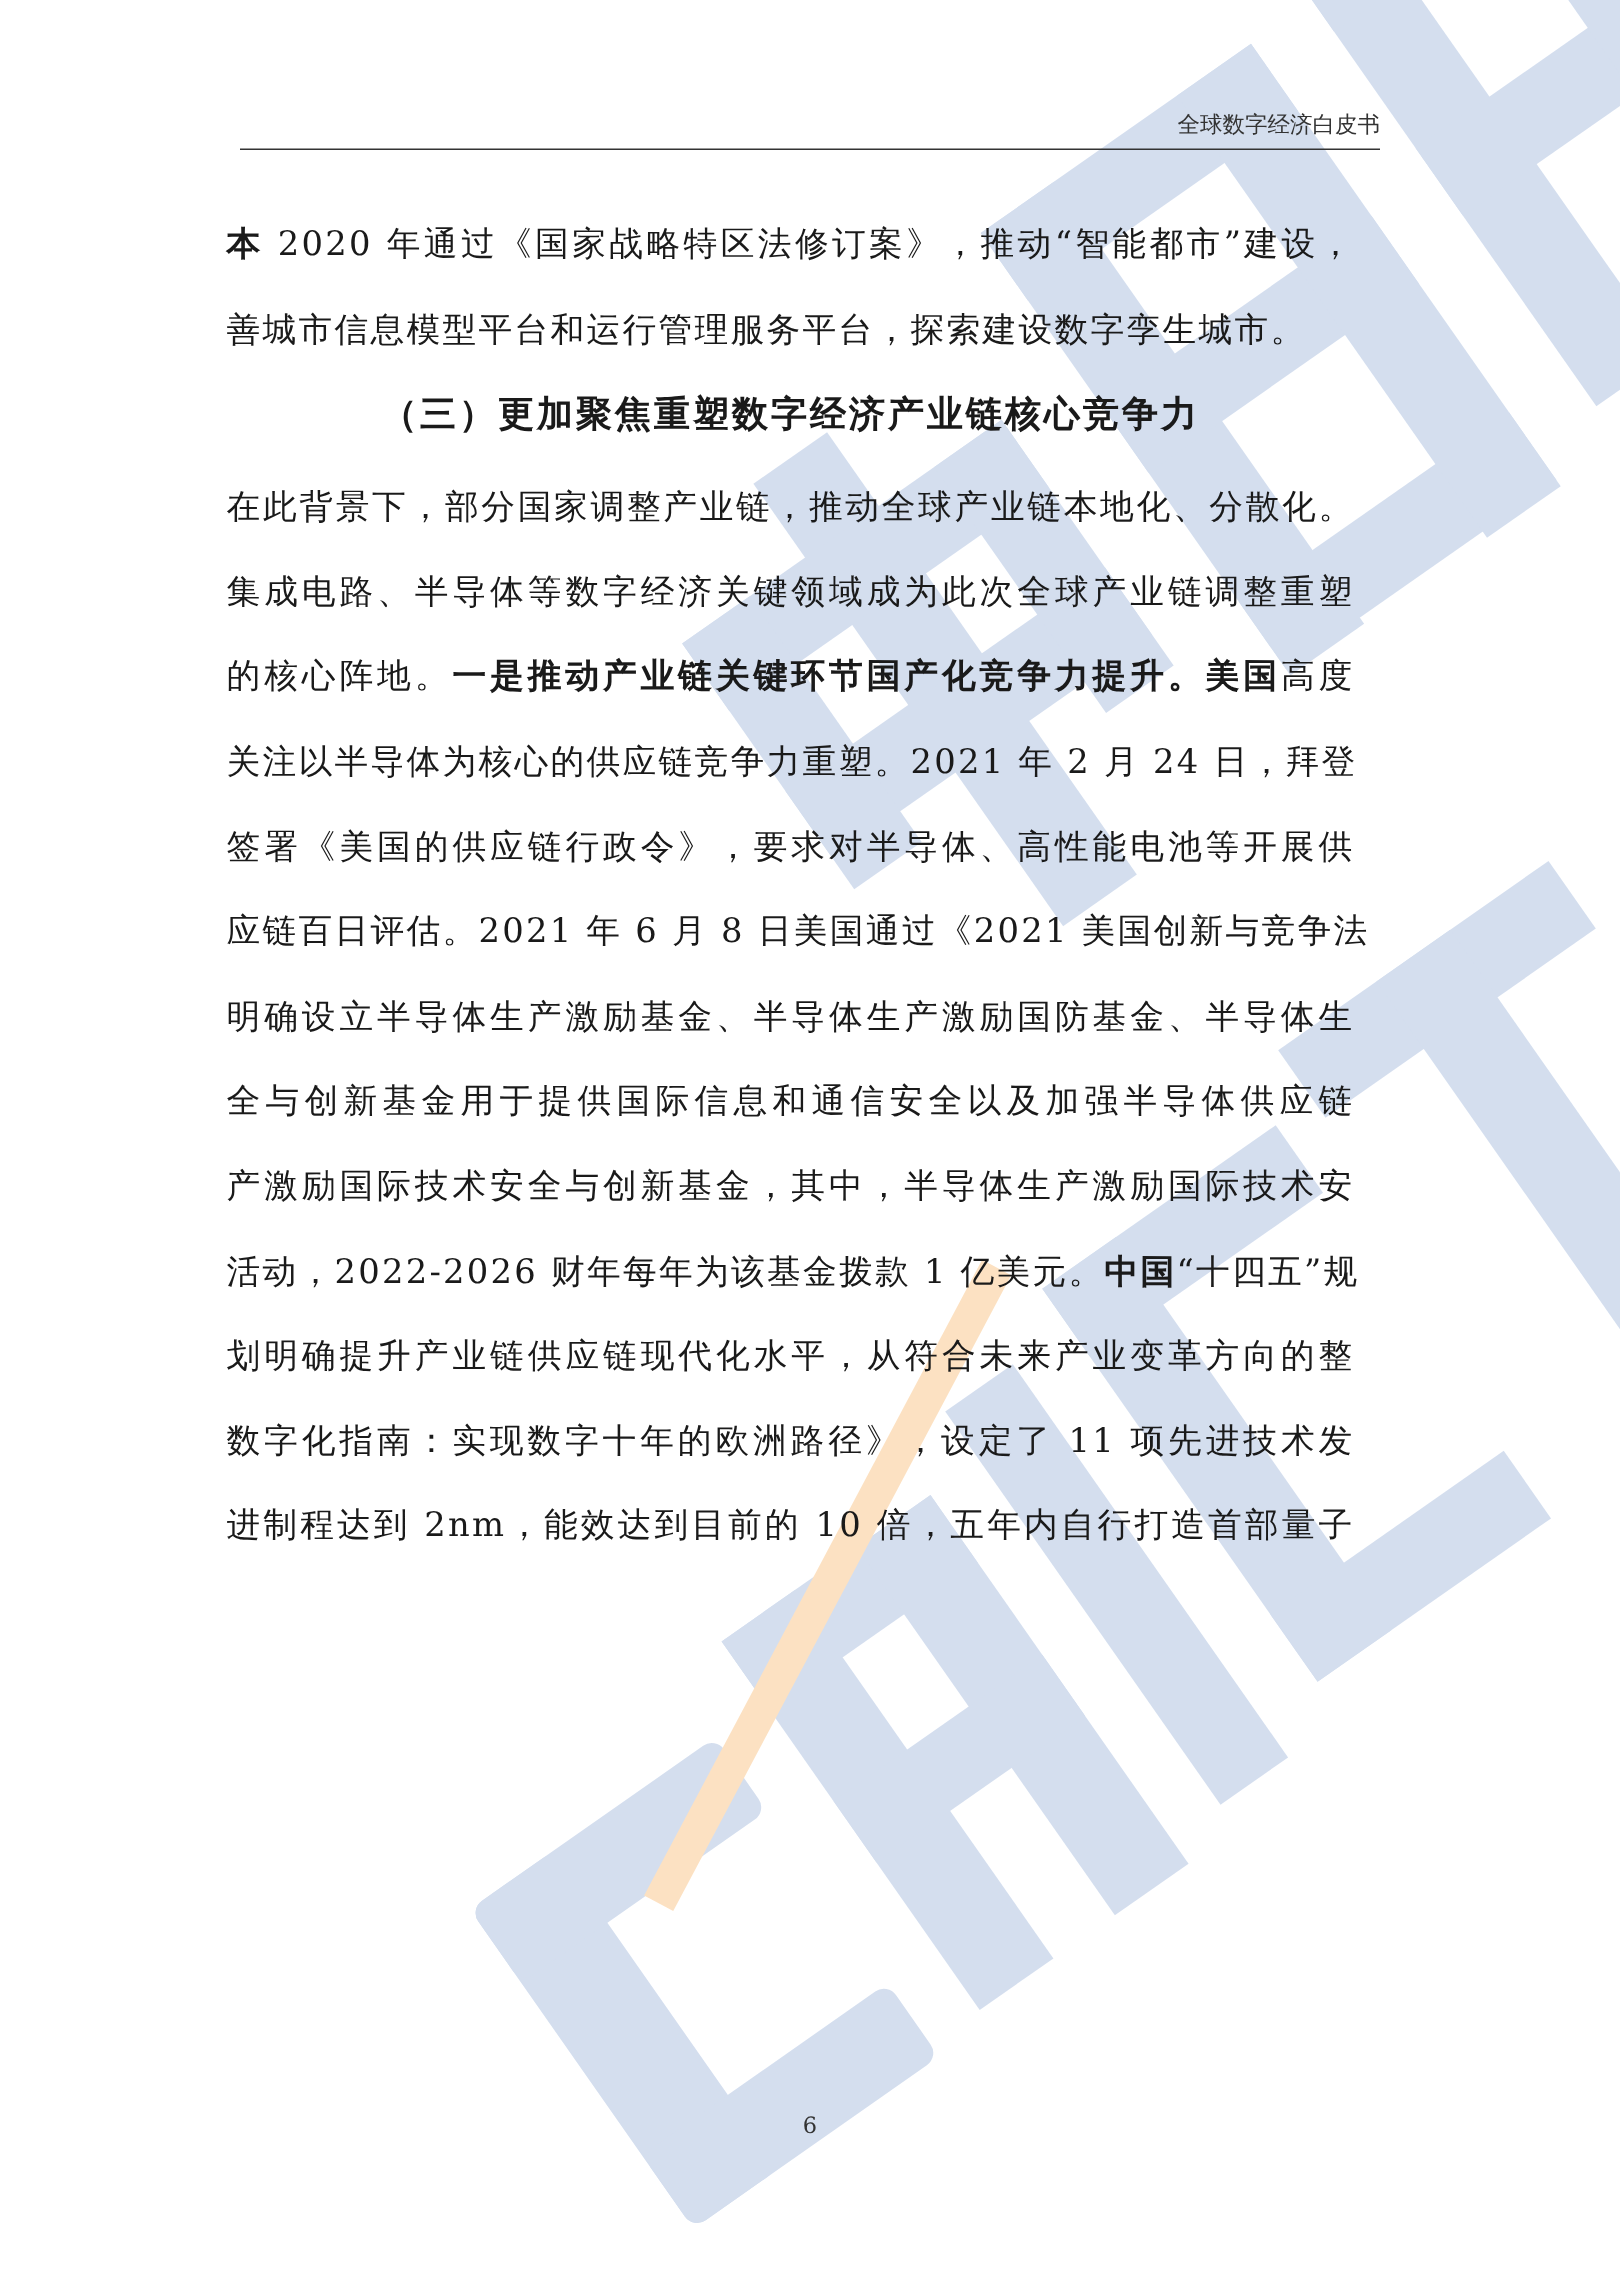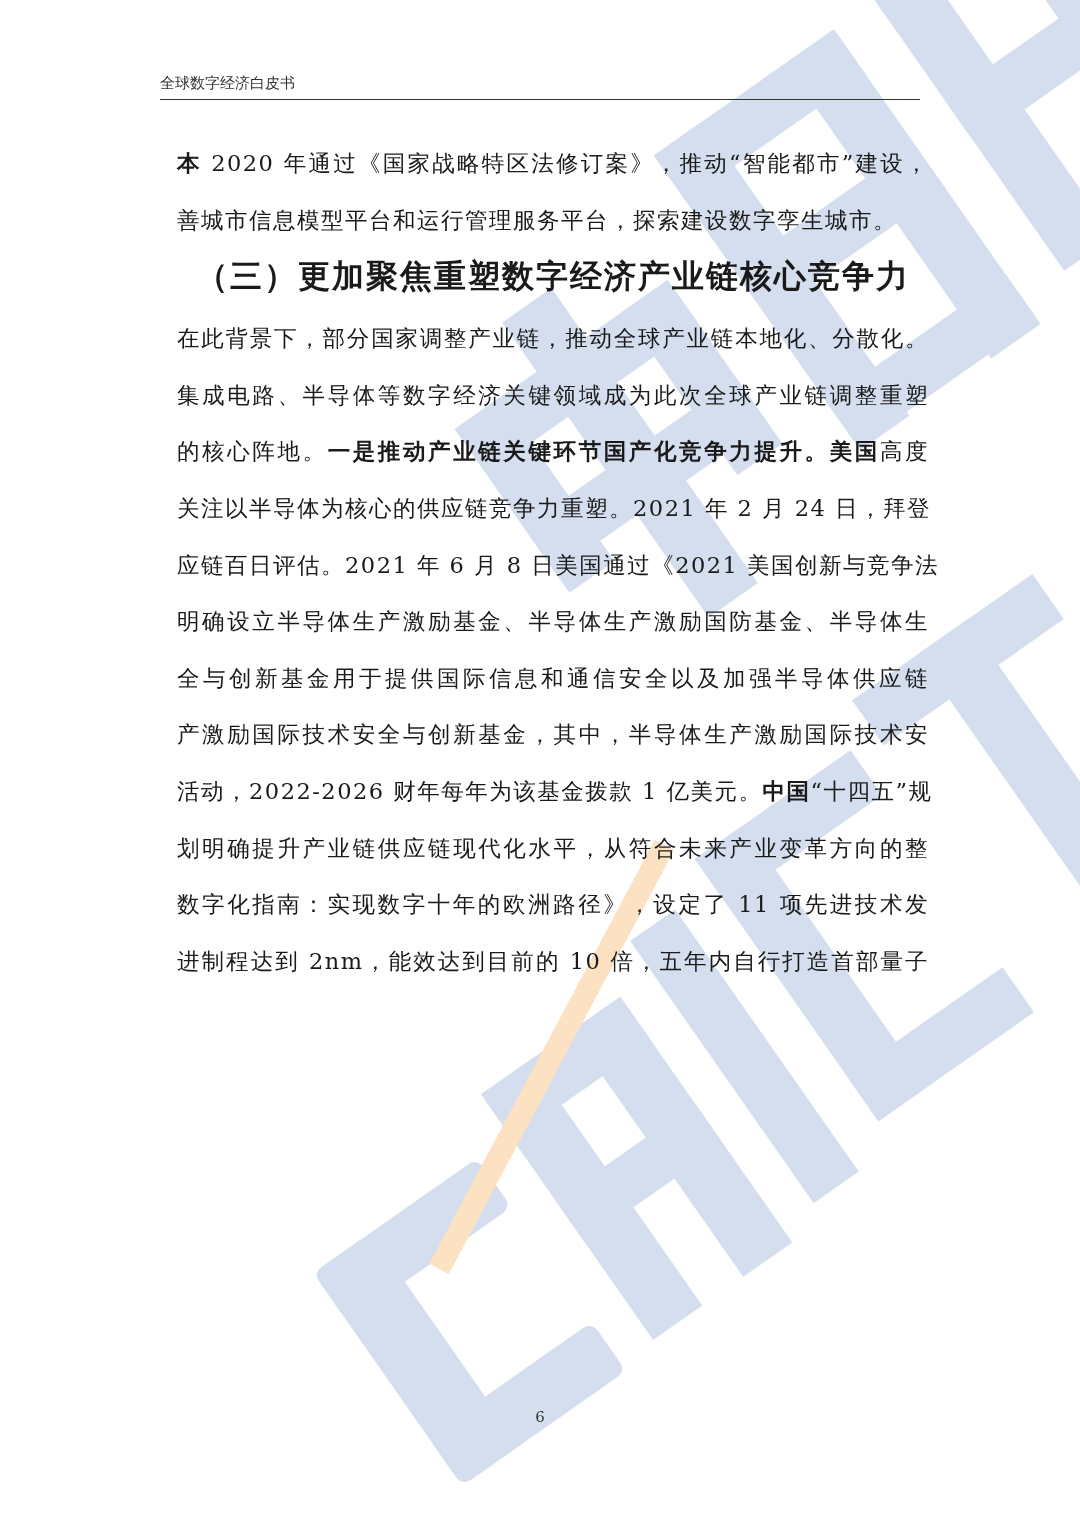--- a/index.html
+++ b/index.html
@@ -22,37 +22,37 @@
       width: 1080px;
       height: 1527px;
       pointer-events: none;
       z-index: 0;
     }
     .page-header {
       position: absolute;
       left: 160px;
       top: 74px;
       width: 760px;
-      text-align: left;
+      text-align: right;
       font-size: 15px;
       color: #333;
       z-index: 2;
     }
     .header-rule {
       position: absolute;
       left: 160px;
       top: 99px;
       width: 760px;
       height: 1px;
       background: #333;
       z-index: 2;
     }
     .body-text {
       position: absolute;
-      left: 177px;
+      left: 151px;
       top: 138px;
       width: 752px;
       z-index: 2;
       font-size: 22.5px;
       letter-spacing: 1.5px;
     }
     .line {
       height: 56.6px;
       line-height: 50px;
       white-space: nowrap;
@@ -72,21 +72,21 @@
     }
     .u {
       text-decoration: underline;
     }
     .section-heading {
       height: 62px;
       line-height: 50px;
       text-align: center;
       font-family: "DejaVu Sans", "Liberation Sans", sans-serif;
       font-weight: bold;
-      font-size: 32px;
+      font-size: 24px;
       letter-spacing: 2px;
       margin-top: 0;
     }
     .page-number {
       position: absolute;
       left: 500px;
       top: 1408px;
       width: 80px;
       text-align: center;
       font-size: 15px;
@@ -150,20 +150,21 @@
   <div id="para1">
       <div class="line"><span class="b">本</span><span> 2020 年通过《国家战略特区法修订案》，推动“智能都市”建设，</span></div>
       <div class="line last"><span>善城市信息模型平台和运行管理服务平台，探索建设数字孪生城市。</span></div>
     </div>
   <div class="section-heading">（三）更加聚焦重塑数字经济产业链核心竞争力</div>
   <div id="para2">
       <div class="line"><span>在此背景下，部分国家调整产业链，推动全球产业链本地化、分散化。</span></div>
       <div class="line"><span>集成电路、半导体等数字经济关键领域成为此次全球产业链调整重塑</span></div>
       <div class="line"><span>的核心阵地。</span><span class="b">一是推动产业链关键环节国产化竞争力提升。</span><span class="b">美国</span><span>高度</span></div>
       <div class="line"><span>关注以半导体为核心的供应链竞争力重塑。2021 年 2 月 24 日，拜登</span></div>
+      <div class="line"><span>签署《美国的供应链行政令》，要求对半导体、高性能电池等开展供</span></div>
       <div class="line"><span>应链百日评估。2021 年 6 月 8 日美国通过《2021 美国创新与竞争法</span></div>
       <div class="line"><span>明确设立半导体生产激励基金、半导体生产激励国防基金、半导体生</span></div>
       <div class="line"><span>全与创新基金用于提供国际信息和通信安全以及加强半导体供应链</span></div>
       <div class="line"><span>产激励国际技术安全与创新基金，其中，半导体生产激励国际技术安</span></div>
       <div class="line"><span>活动，2022-2026 财年每年为该基金拨款 1 亿美元。</span><span class="b">中国</span><span>“十四五”规</span></div>
       <div class="line"><span>划明确提升产业链供应链现代化水平，从符合未来产业变革方向的整</span></div>
       <div class="line"><span>数字化指南：实现数字十年的欧洲路径》，设定了 11 项先进技术发</span></div>
       <div class="line last-justify"><span>进制程达到 2nm，能效达到目前的 10 倍，五年内自行打造首部量子</span></div>
     </div>
 </div>

